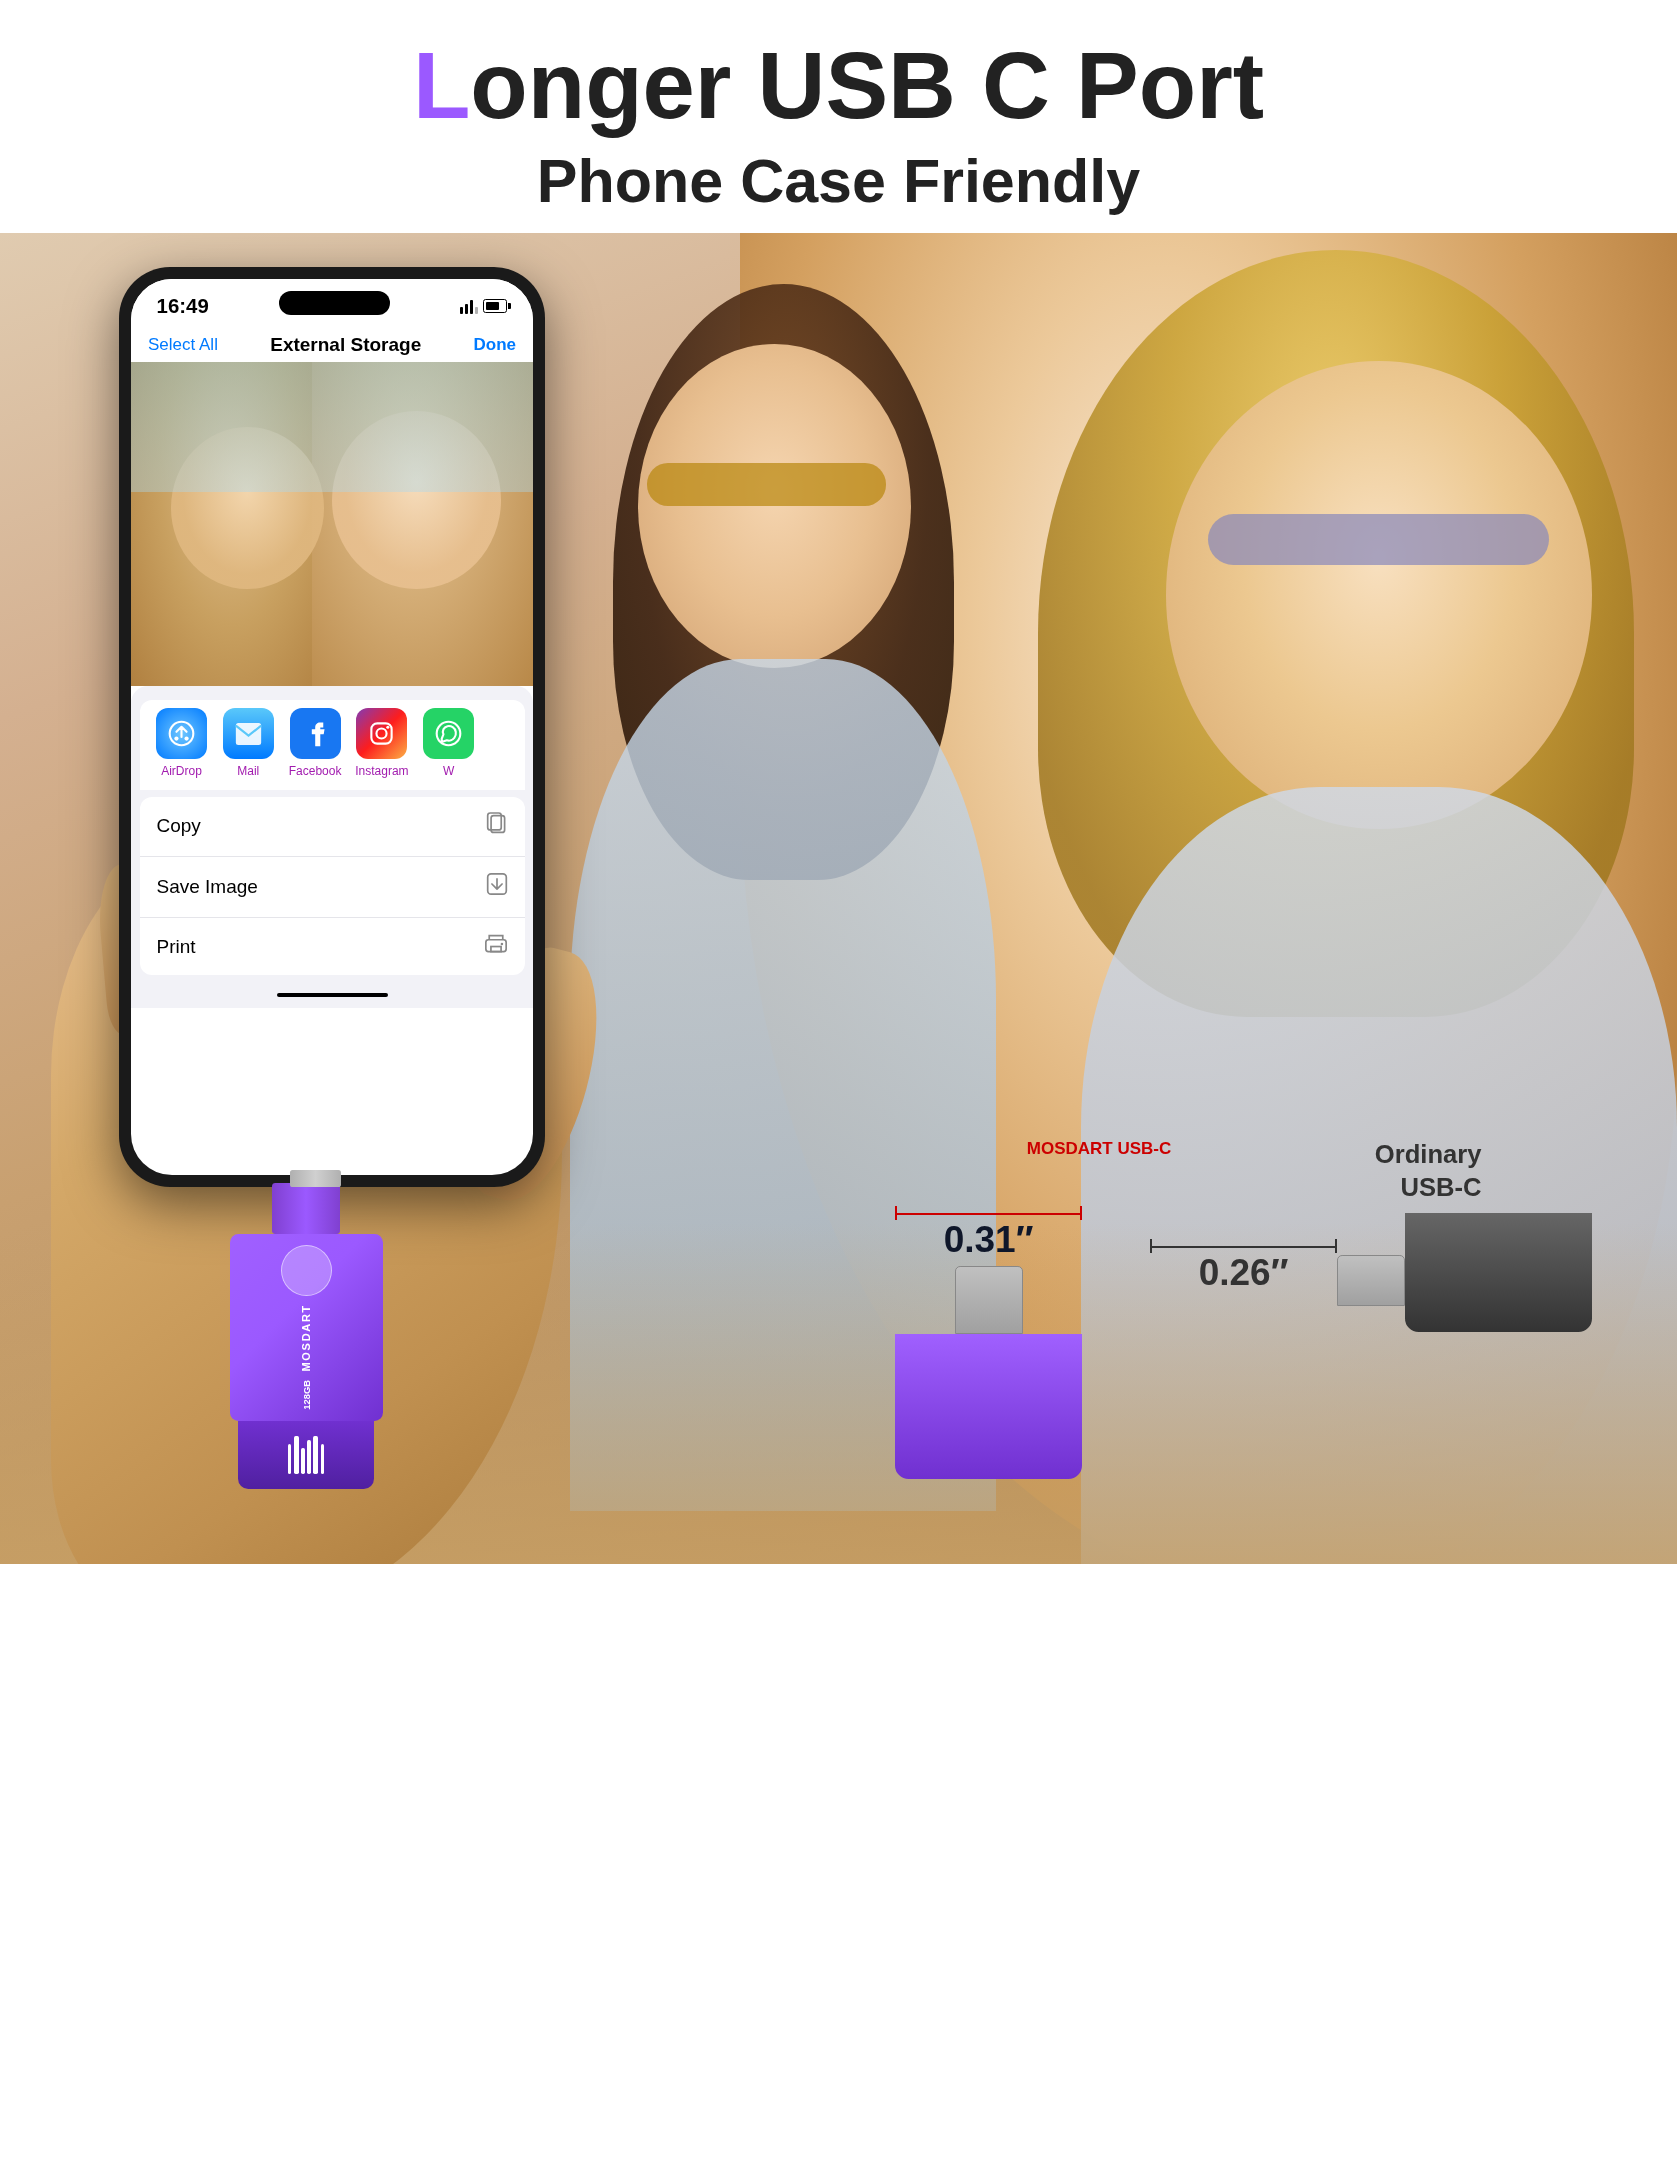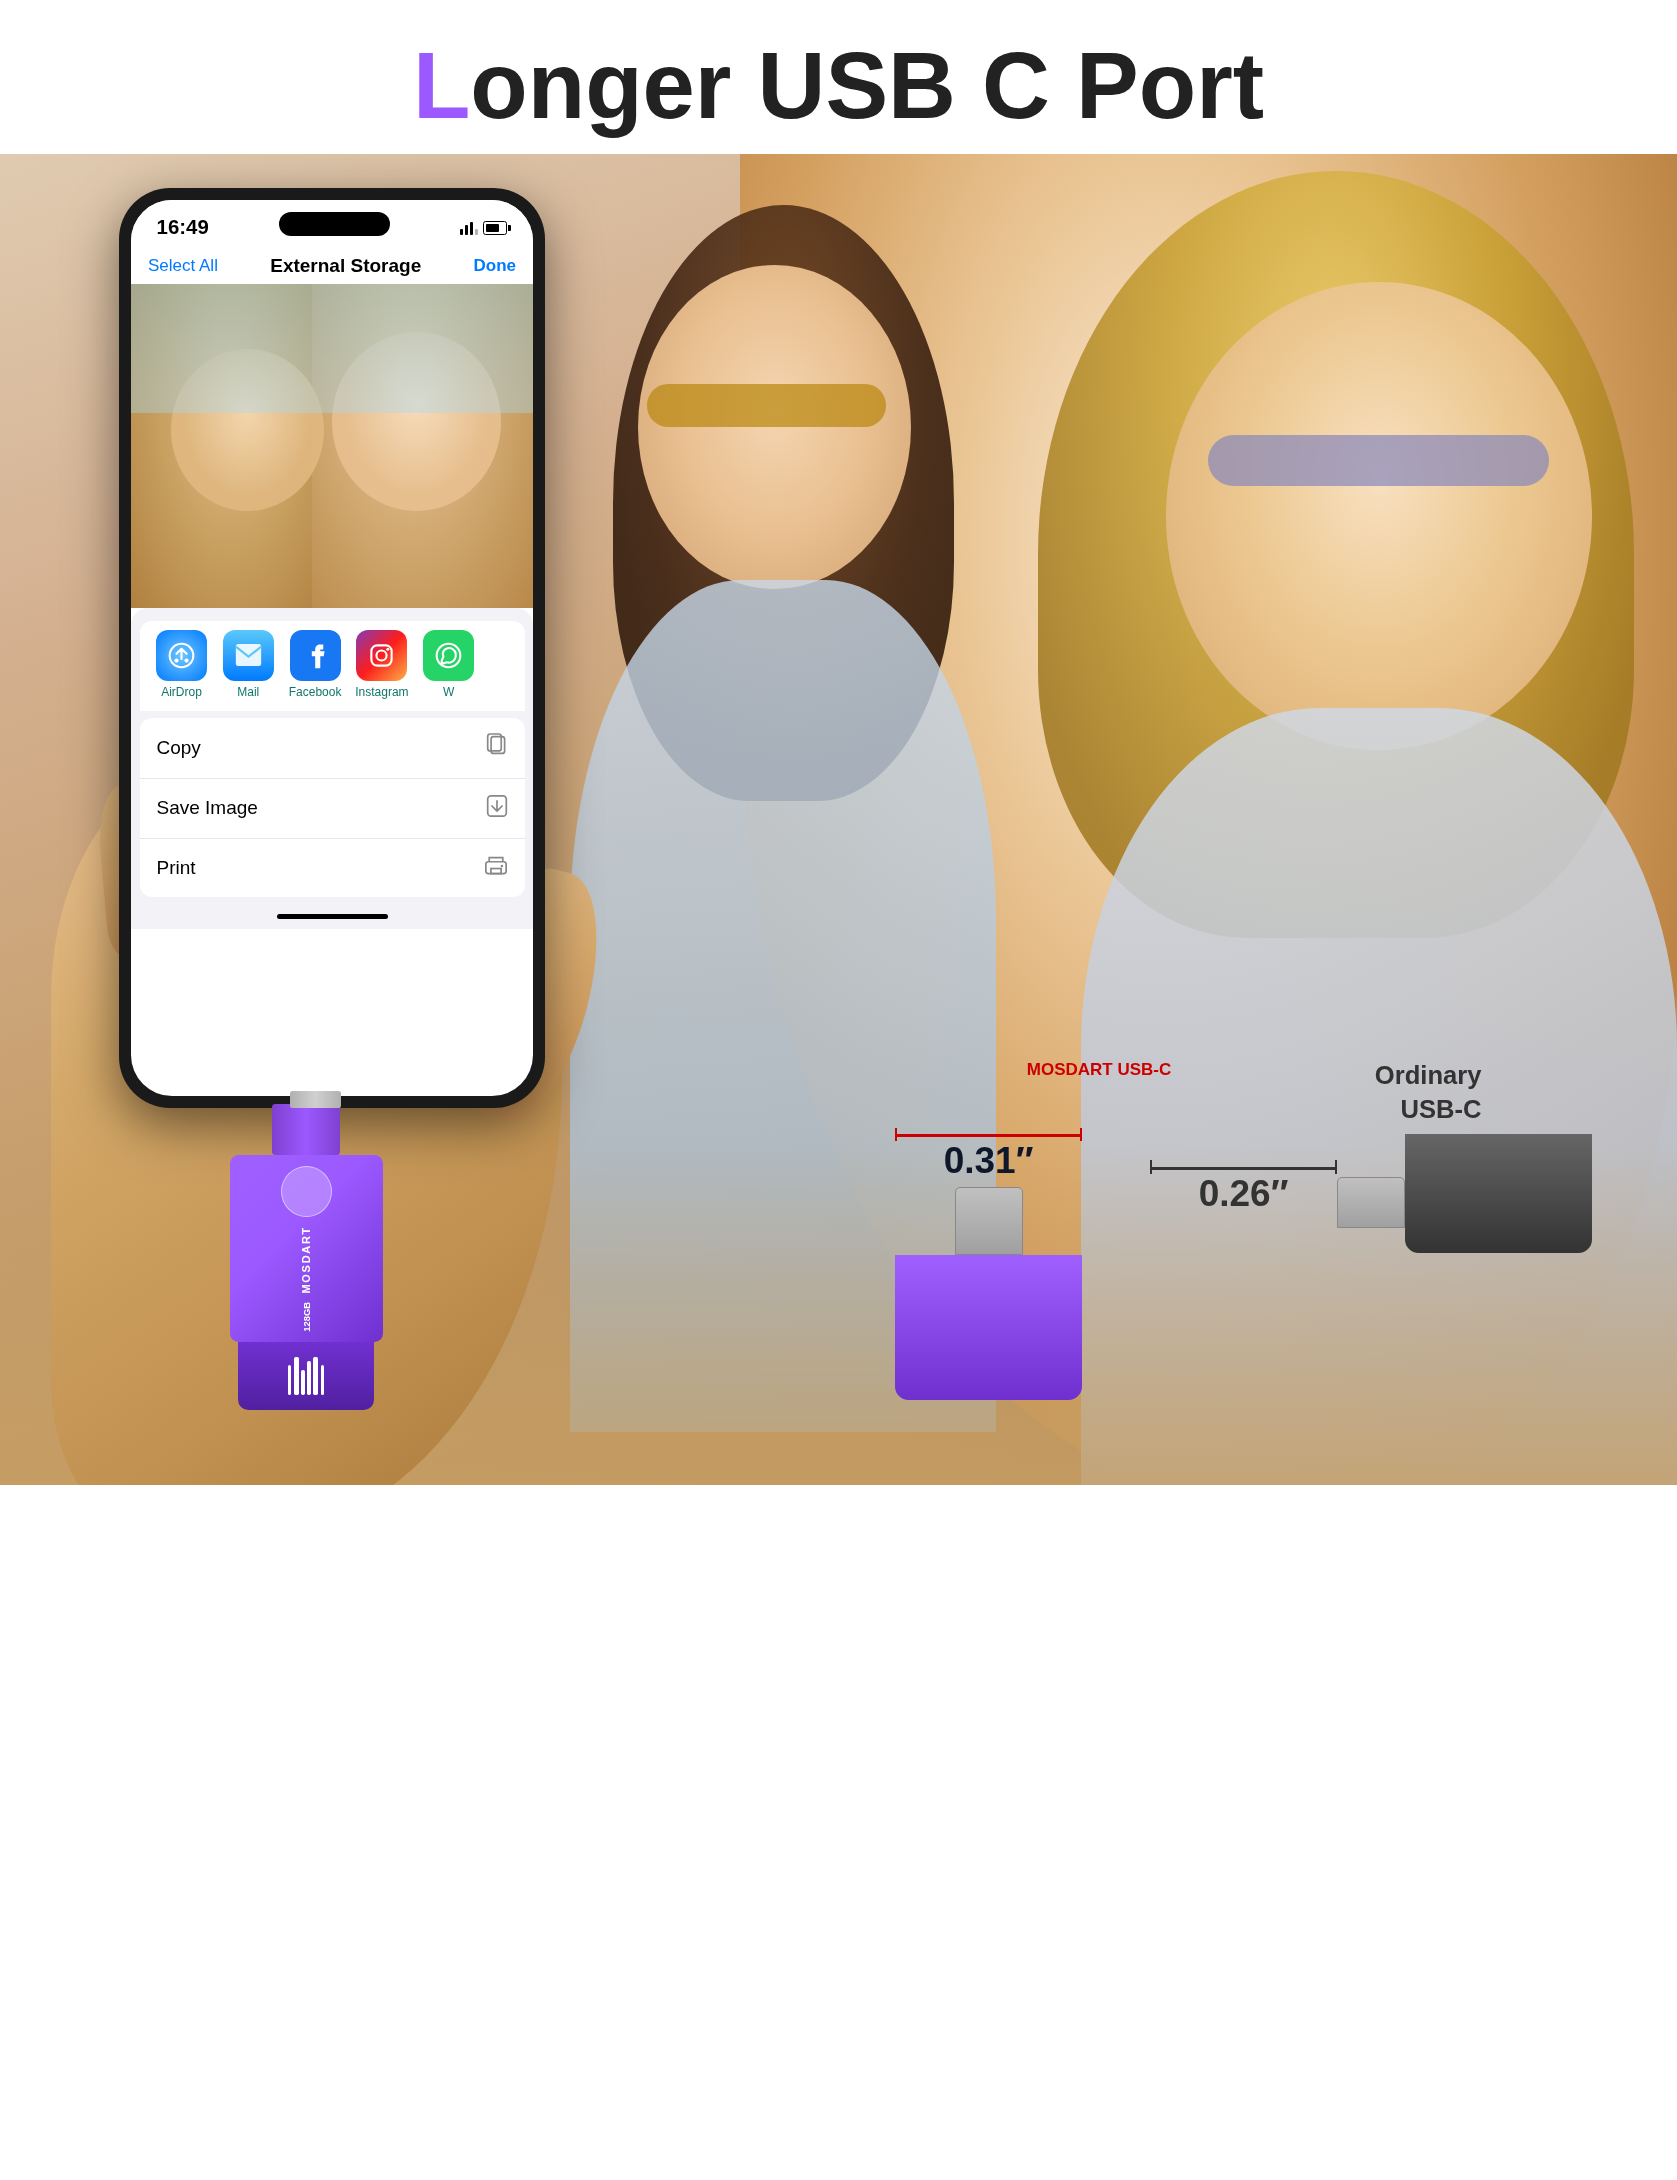--- a/index.html
+++ b/index.html
@@ -220,21 +220,21 @@
       background: #1877F2;
     }
     .instagram-icon {
       background: linear-gradient(135deg, #833ab4, #fd1d1d, #fcb045);
     }
     .whatsapp-icon {
       background: #25D366;
     }
     .app-label {
       font-size: 12px;
-      color: #0f766e;
+      color: #a21caf;
     }
 
     
     .action-rows {
       background: #fff;
       margin: 6.8px 8.5px;
       border-radius: 12px;
     }
     .action-row {
       display: flex;
@@ -301,20 +301,21 @@
       z-index: 5;
     }
   </style>
 </head>
 <body>
 
 <div class="header">
   <div class="title-line">
     <span class="purple">L</span><span>onger USB C Port</span>
   </div>
+  <div class="subtitle-line">Phone Case Friendly</div>
 </div>
 
 <div class="scene">
 
   <div class="scene-bg"></div>
 
   <div style="position:absolute;top:0;right:0;width:1107px;height:1448px;z-index:2;overflow:hidden;">
 
     <div style="position:absolute;top:0;right:0;width:937px;height:1363px;background:radial-gradient(ellipse at 45% 28%,#f9e8d4 0%,#ecc99a 25%,#d4a060 55%,#b88040 80%,#a07030 100%);border-radius:0 0 40% 60%;"></div>
 

